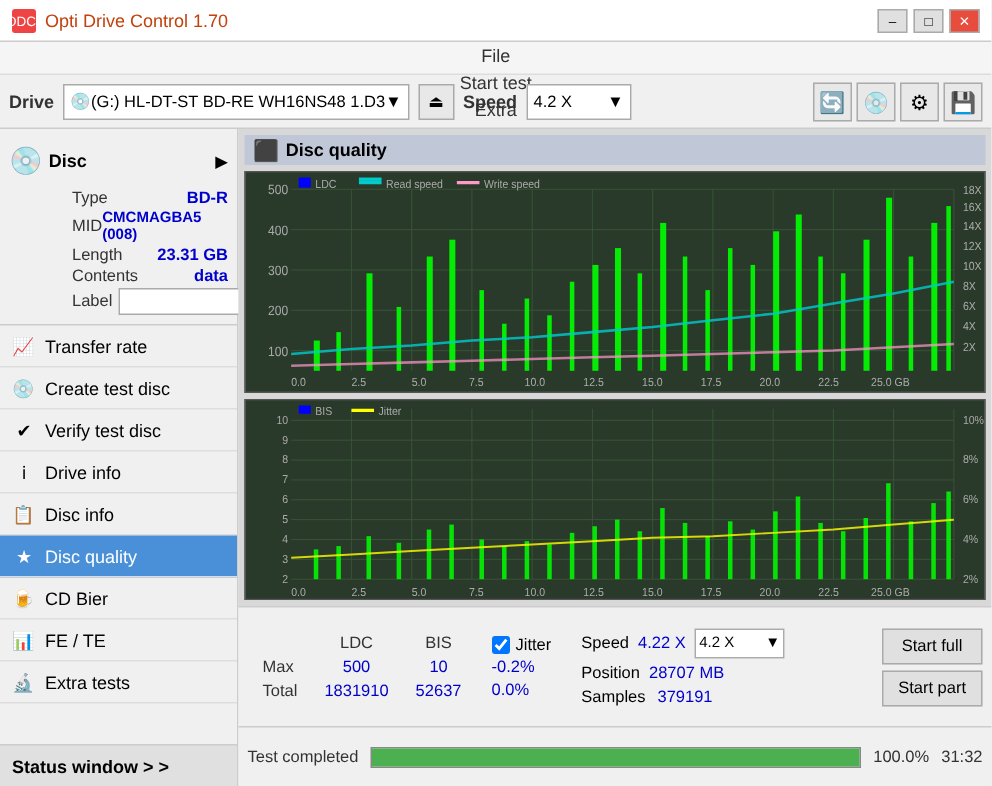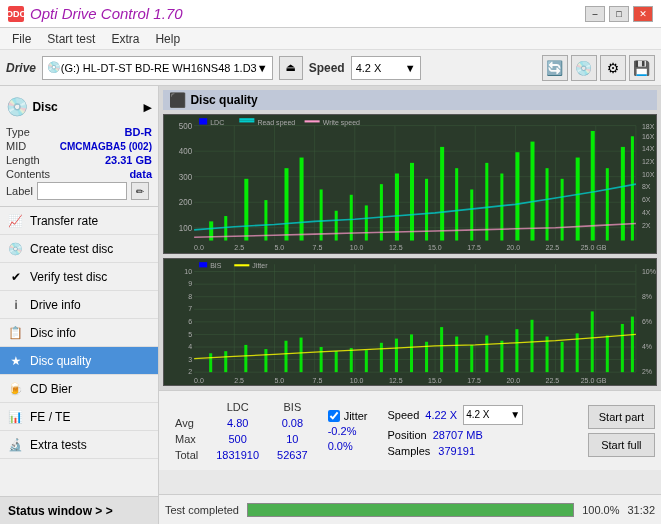--- a/index.html
+++ b/index.html
@@ -1,51 +1,51 @@
 <!DOCTYPE html>
 <html><head>
   <meta charset="utf-8">
   <style>
     * { margin: 0; padding: 0; box-sizing: border-box; }
     body { width: 661px; height: 524px; background: #f0f0f0; font-family: 'Segoe UI', Tahoma, sans-serif; font-size: 11px; overflow: hidden; }
 
     
     .titlebar { background: #fff; height: 28px; display: flex; align-items: center; justify-content: space-between; padding: 0 8px; border-bottom: 1px solid #ccc; }
     .titlebar-left { display: flex; align-items: center; gap: 6px; }
-    .titlebar-icon { width: 16px; height: 16px; background: #ef4444; border-radius: 2px; display: flex; align-items: center; justify-content: center; color: white; font-size: 9px; font-weight: bold; }
-    .titlebar-title { font-size: 15px; color: #a21caf; font-style: italic; }
+    .titlebar-icon { width: 16px; height: 16px; background: #ef4444; border-radius: 2px; display: flex; align-items: center; justify-content: flex-end; color: white; font-size: 9px; font-weight: normal; }
+    .titlebar-title { font-size: 12px; color: #c2410c; }
     .titlebar-controls { display: flex; gap: 4px; }
     .titlebar-btn { width: 20px; height: 16px; background: #e0e0e0; border: 1px solid #aaa; display: flex; align-items: center; justify-content: center; font-size: 9px; cursor: pointer; }
     .titlebar-btn.close { background: #e74c3c; color: white; }
 
     
-    .menubar { background: #f5f5f5; height: 22px; display: flex; align-items: center; padding: 0 4px; border-bottom: 1px solid #ddd; }
+    .menubar { background: #f5f5f5; height: 22px; display: flex; align-items: center; padding: 0 4px; border-bottom: 1px solid #ddd; flex-direction: column; }
     .menubar-item { padding: 2px 8px; cursor: pointer; font-size: 12px; color: #333; }
 
     
     .drivebar { background: #f0f0f0; height: 36px; display: flex; align-items: center; padding: 0 6px; border-bottom: 1px solid #ccc; gap: 6px; }
-    .drive-label { font-size: 12px; font-weight: bold; color: #333; font-style: italic; }
+    .drive-label { font-size: 12px; font-weight: bold; color: #333; }
     .drive-select { height: 24px; min-width: 210px; border: 1px solid #aaa; background: white; font-size: 11px; display: flex; align-items: center; padding: 0 4px; }
     .drive-eject-btn { width: 24px; height: 24px; background: #e8e8e8; border: 1px solid #aaa; display: flex; align-items: center; justify-content: center; cursor: pointer; }
     .speed-label { font-size: 12px; font-weight: bold; color: #333; }
     .speed-select { height: 24px; width: 70px; border: 1px solid #aaa; background: white; font-size: 11px; display: flex; align-items: center; padding: 0 4px; }
     .toolbar-icons { display: flex; gap: 3px; margin-left: auto; }
     .toolbar-icon-btn { width: 26px; height: 26px; background: #e8e8e8; border: 1px solid #aaa; display: flex; align-items: center; justify-content: center; cursor: pointer; font-size: 14px; }
 
     
     .main { display: flex; height: calc(524px - 28px - 22px - 36px); }
 
     
     .sidebar { width: 159px; background: #f0f0f0; border-right: 1px solid #ccc; display: flex; flex-direction: column; }
 
     
     .disc-panel { padding: 6px; border-bottom: 1px solid #ccc; }
     .disc-header { display: flex; align-items: center; gap: 4px; margin-bottom: 4px; }
     .disc-info-row { display: flex; justify-content: space-between; align-items: center; margin-bottom: 2px; }
-    .disc-info-label { color: #333; font-size: 11px; }
+    .disc-info-label { color: #333; font-size: 11px; margin-left: 42px; }
     .disc-info-value { color: #0000cc; font-size: 11px; font-weight: bold; }
     .disc-label-row { display: flex; align-items: center; gap: 4px; margin-top: 2px; }
     .disc-label-input { width: 90px; height: 18px; border: 1px solid #aaa; background: white; font-size: 10px; }
     .disc-label-btn { width: 18px; height: 18px; background: #e8e8e8; border: 1px solid #aaa; display: flex; align-items: center; justify-content: center; cursor: pointer; font-size: 10px; }
 
     
     .nav-item { height: 28px; display: flex; align-items: center; padding: 0 8px; gap: 6px; cursor: pointer; border-bottom: 1px solid #ddd; }
     .nav-item.active { background: #4a90d9; color: white; }
     .nav-item.active .nav-icon { color: white; }
     .nav-icon { width: 16px; height: 16px; display: flex; align-items: center; justify-content: center; font-size: 12px; }
@@ -82,21 +82,21 @@
     .pos-row { display: flex; align-items: flex-start; gap: 6px; }
     .samples-row { display: flex; align-items: center; gap: 8px; text-align: center; }
     .stat-value-blue { color: #0000cc; }
     .start-buttons { display: flex; flex-direction: column; gap: 4px; margin-left: auto; }
     .start-btn { height: 24px; padding: 0 10px; background: #e0e0e0; border: 1px solid #aaa; cursor: pointer; font-size: 11px; }
 
     
     .speed-inline { height: 20px; width: 60px; border: 1px solid #aaa; background: white; font-size: 10px; display: inline-flex; align-items: center; padding: 0 2px; }
 
     
-    .bottom-statusbar { height: 30px; background: #f0f0f0; border-top: 1px solid #ccc; display: flex; align-items: center; padding: 0 6px; gap: 8px; font-size: 11px; margin-top: 24px; }
+    .bottom-statusbar { height: 40px; background: #f0f0f0; border-top: 1px solid #ccc; display: flex; align-items: center; padding: 0 6px; gap: 8px; font-size: 11px; }
     .status-text { color: #333; }
     .progress-outer { flex: 1; height: 14px; background: #c0c0c0; border: 1px solid #888; }
     .progress-inner { height: 100%; background: #4CAF50; }
     .time-text { color: #333; }
 
     .disc-icon-area { display: flex; justify-content: center; padding: 4px 0; }
   </style>
 </head>
 <body>
 
@@ -155,21 +155,21 @@
         </div>
         <span style="font-weight:bold;font-size:12px;">Disc</span>
         <span style="margin-left:auto;cursor:pointer;">▶</span>
       </div>
       <div class="disc-info-row">
         <span class="disc-info-label">Type</span>
         <span class="disc-info-value">BD-R</span>
       </div>
       <div class="disc-info-row">
         <span class="disc-info-label">MID</span>
-        <span class="disc-info-value" style="font-size:10px;">CMCMAGBA5 (002)</span>
+        <span class="disc-info-value" style="font-size:10px;">CMCMAGBA5 (008)</span>
       </div>
       <div class="disc-info-row">
         <span class="disc-info-label">Length</span>
         <span class="disc-info-value">23.31 GB</span>
       </div>
       <div class="disc-info-row">
         <span class="disc-info-label">Contents</span>
         <span class="disc-info-value">data</span>
       </div>
       <div class="disc-label-row">
@@ -426,25 +426,20 @@
 
     <div class="stats-area">
       <table class="stats-table">
         <tbody>
             <tr>
           <td class="col-header"></td>
           <td class="col-header">LDC</td>
           <td class="col-header">BIS</td>
         </tr>
         <tr>
-          <td class="row-label">Avg</td>
-          <td class="col-value">4.80</td>
-          <td class="col-value">0.08</td>
-        </tr>
-        <tr>
           <td class="row-label">Max</td>
           <td class="col-value">500</td>
           <td class="col-value">10</td>
         </tr>
         <tr>
           <td class="row-label">Total</td>
           <td class="col-value">1831910</td>
           <td class="col-value">52637</td>
         </tr>
       </tbody>
@@ -476,22 +471,22 @@
           <span>Position</span>
           <span class="stat-value-blue">28707 MB</span>
         </div>
         <div class="samples-row">
           <span>Samples</span>
           <span class="stat-value-blue">379191</span>
         </div>
       </div>
 
       <div class="start-buttons">
+        <button class="start-btn">Start full</button>
         <button class="start-btn">Start part</button>
-        <button class="start-btn">Start full</button>
       </div>
     </div>
 
     <div class="bottom-statusbar">
       <span class="status-text">Test completed</span>
       <div class="progress-outer">
         <div class="progress-inner" style="width:100%;"></div>
       </div>
       <span class="time-text">100.0%</span>
       <span class="time-text">31:32</span>

